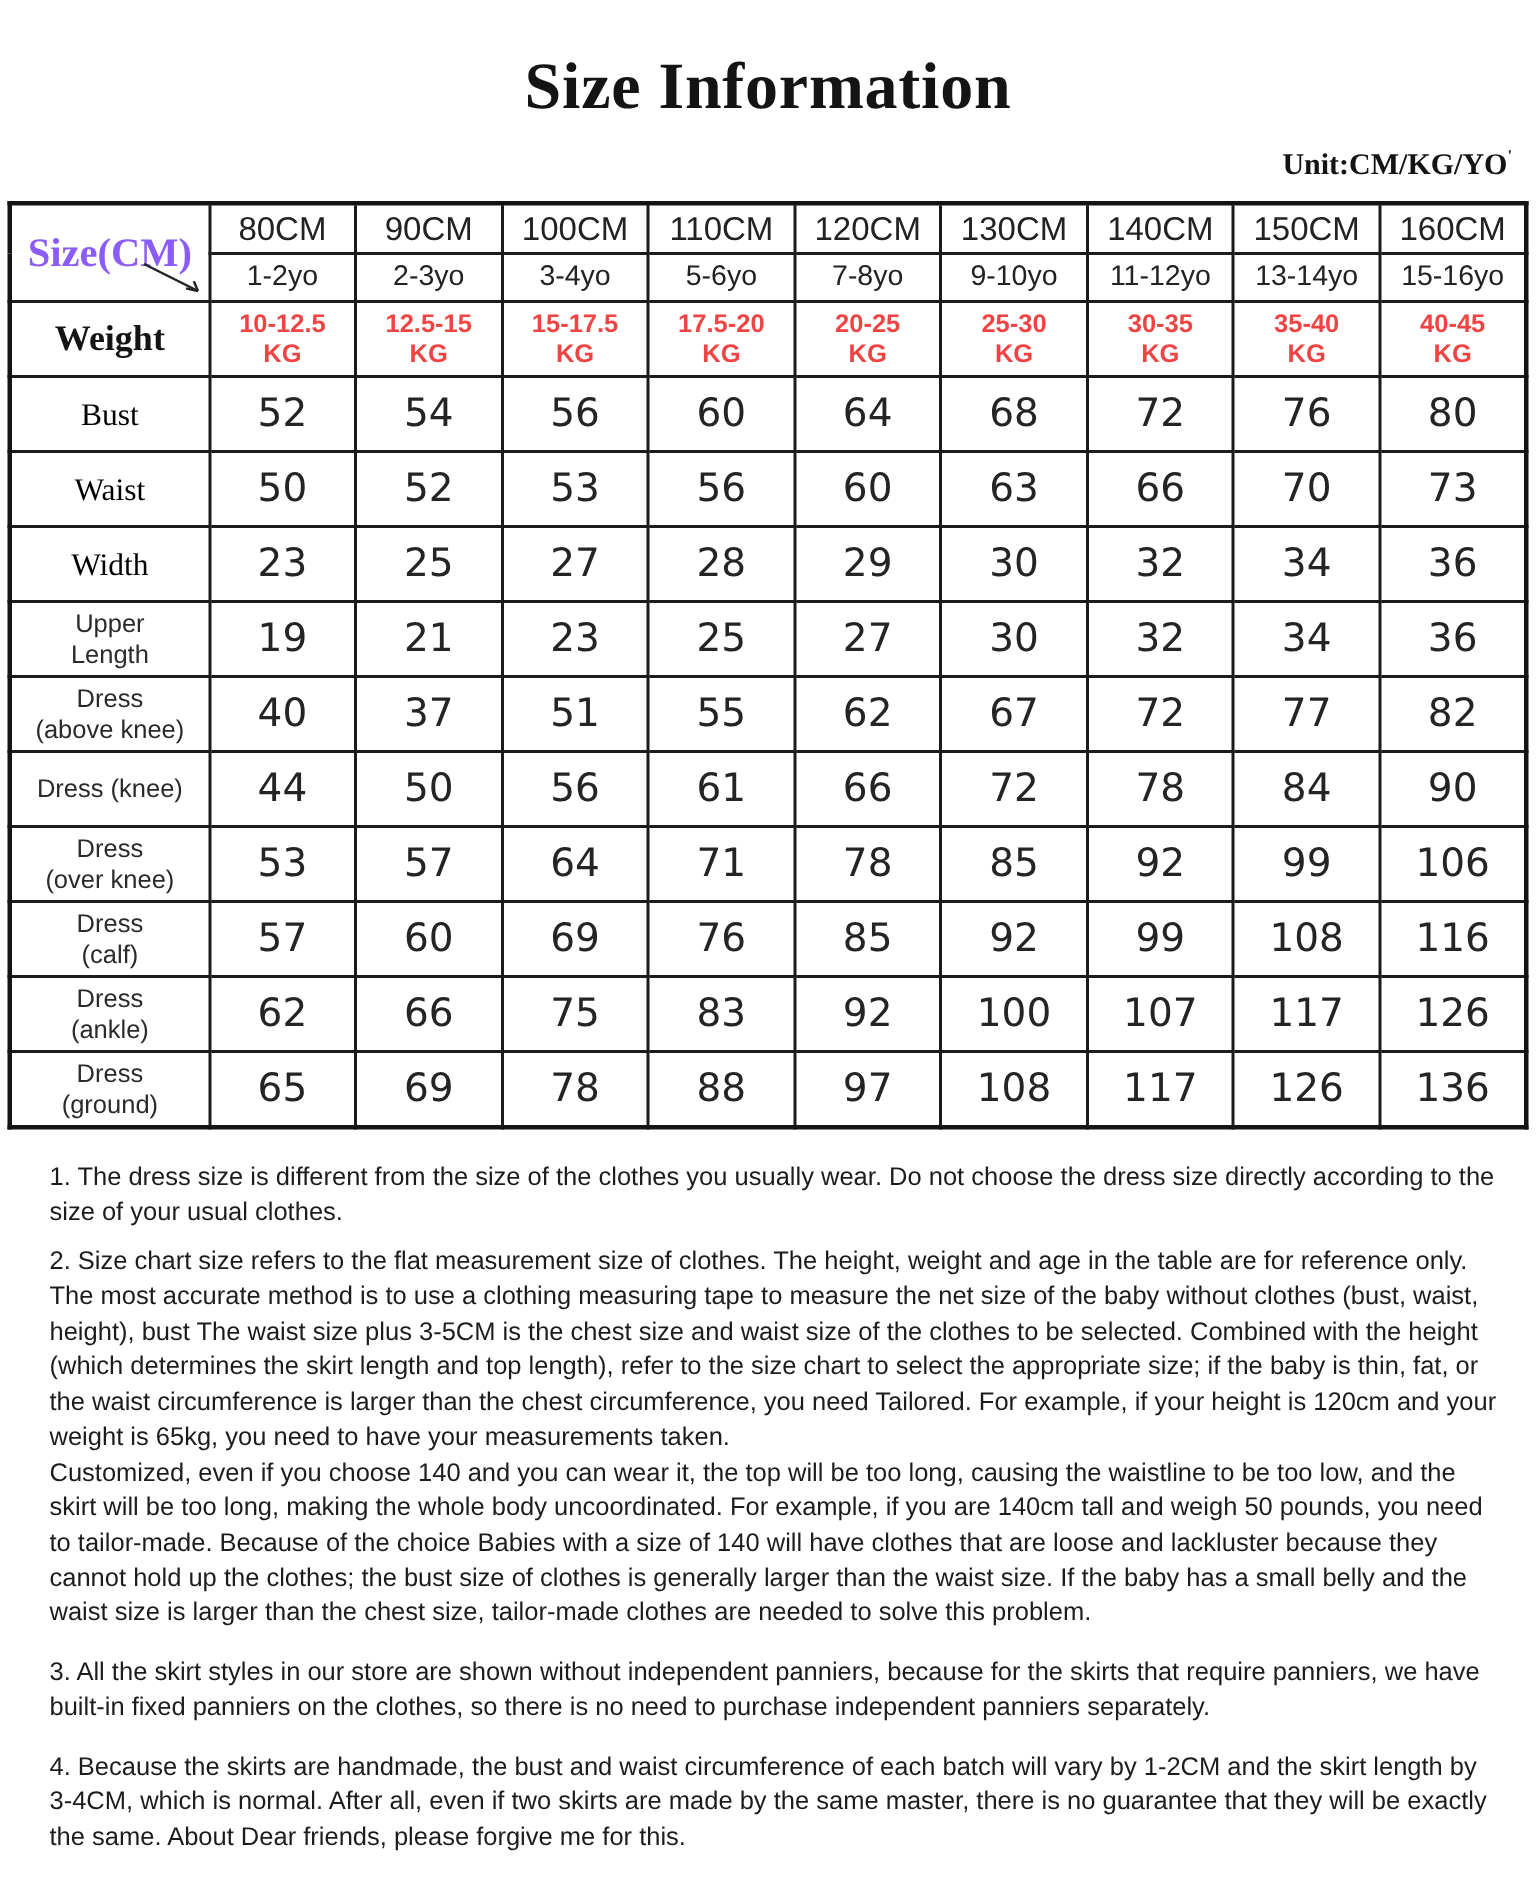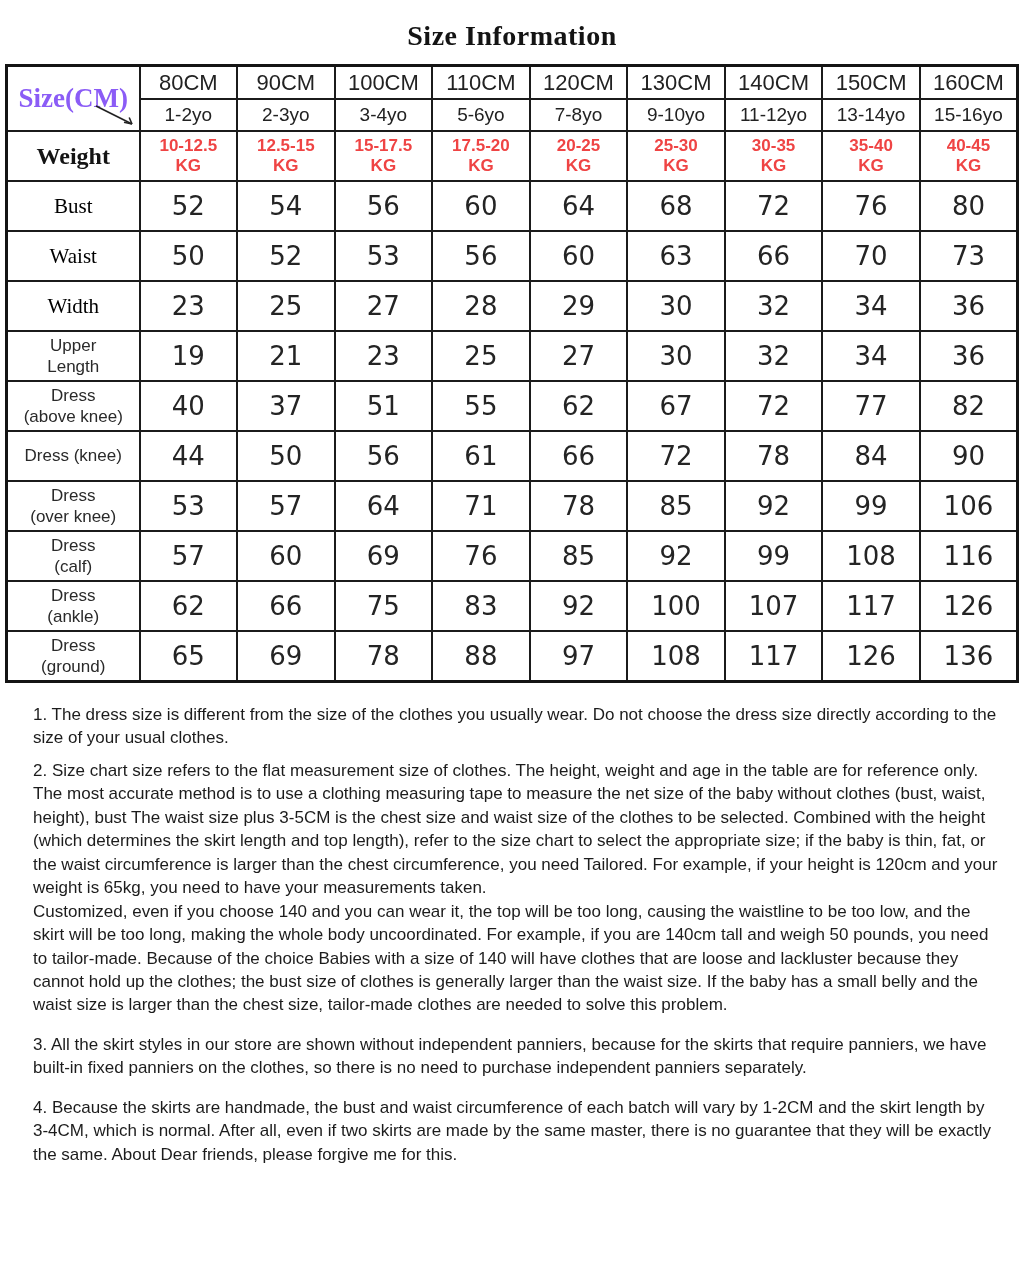--- a/index.html
+++ b/index.html
@@ -6,26 +6,26 @@
   body{
     width:1024px;height:1268px;
     font-family:"Liberation Sans",sans-serif;
     color:#1a1a1a;
     position:relative;
     overflow:hidden;
   }
   .page{width:1024px;height:1268px;background:#fff;}
 
   .title{
-    margin:4px;
+    margin:16px;
     padding-top:16px;
     text-align:center;
     font-family:"Liberation Serif",serif;
     font-weight:bold;
-    font-size:28px;
+    font-size:44px;
     letter-spacing:0.5px;
     color:#141414;
   }
   .unit-line{
     margin-top:8px;
     padding-right:16px;
     text-align:right;
     font-family:"Liberation Serif",serif;
     font-weight:bold;
     font-size:20px;
@@ -108,20 +108,21 @@
   }
   .notes p.gap{margin-top:16px;}
 </style>
 </head>
 <body>
 
 <div class="page">
 
   <h1 class="title">Size Information</h1>
 
+  <div class="unit-line"><span>Unit:CM/KG/YO</span><sup>'</sup></div>
 
   <table class="size-table">
     <colgroup>
       <col class="c0">
         <col>
         <col>
         <col>
         <col>
         <col>
         <col>

